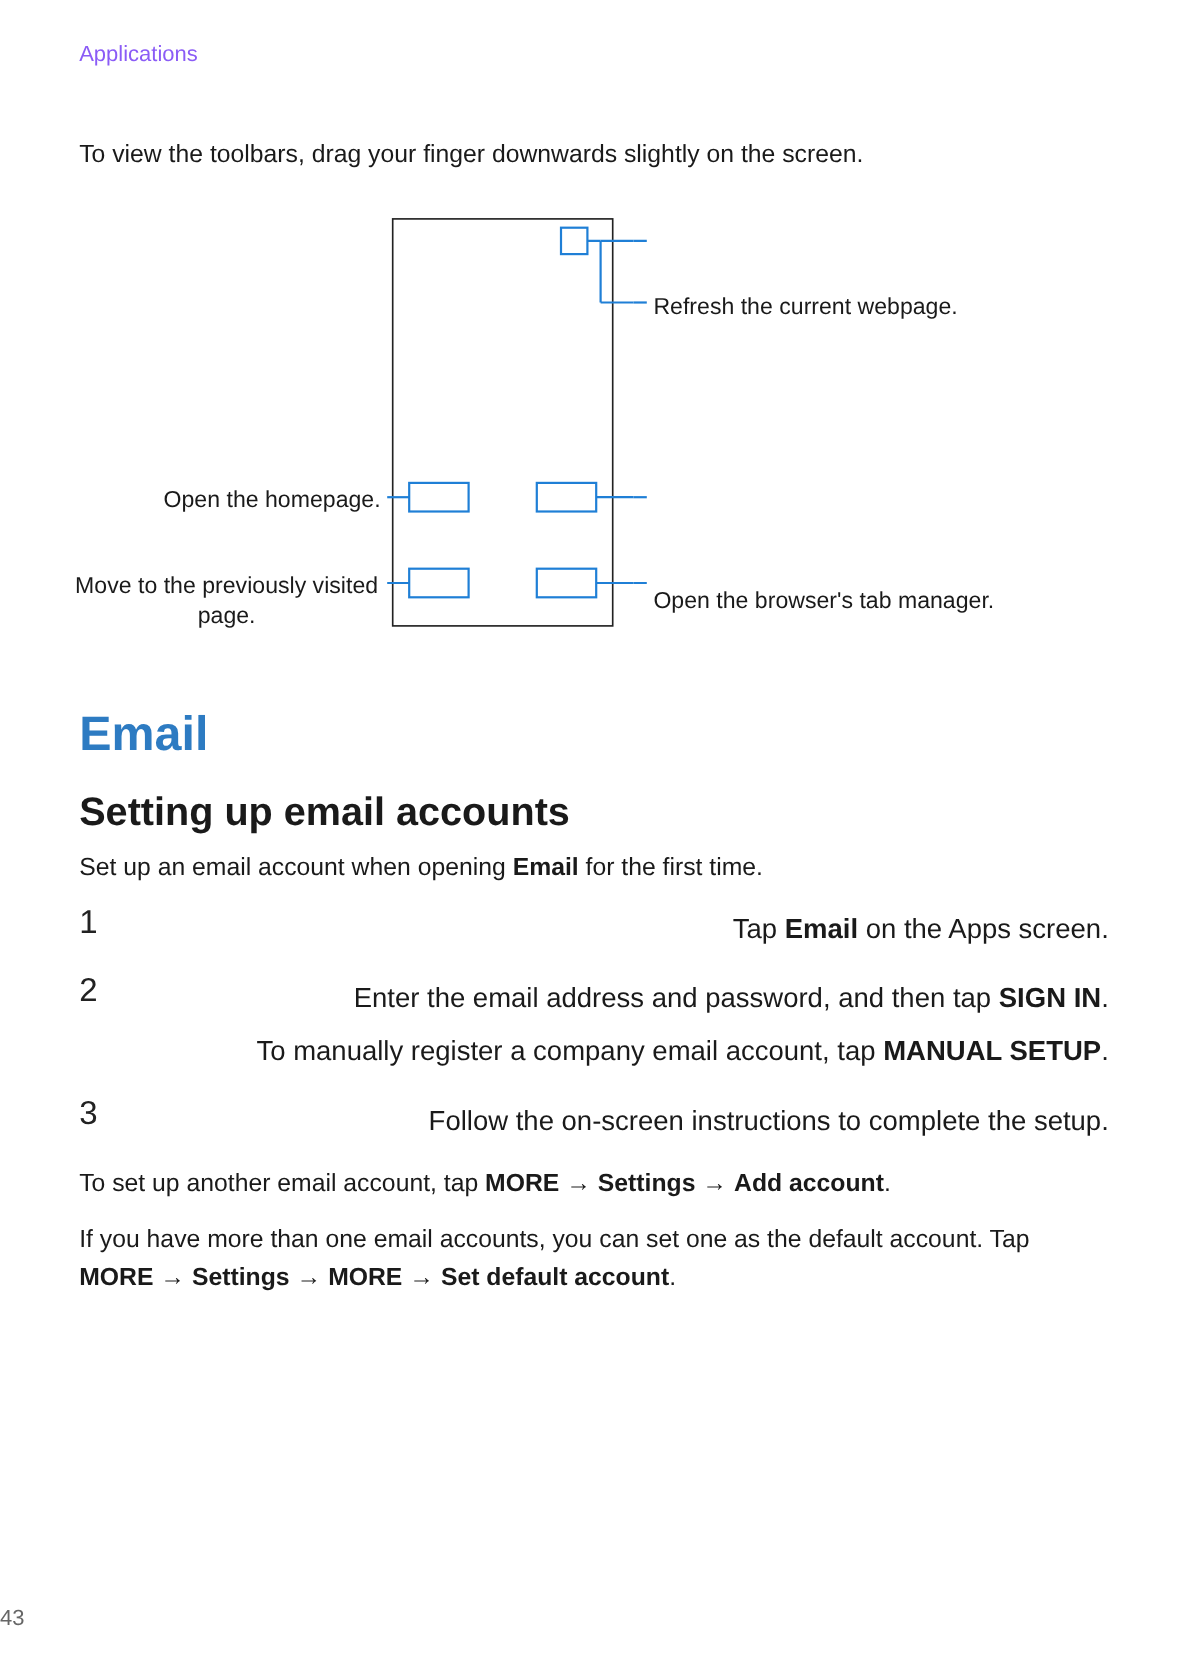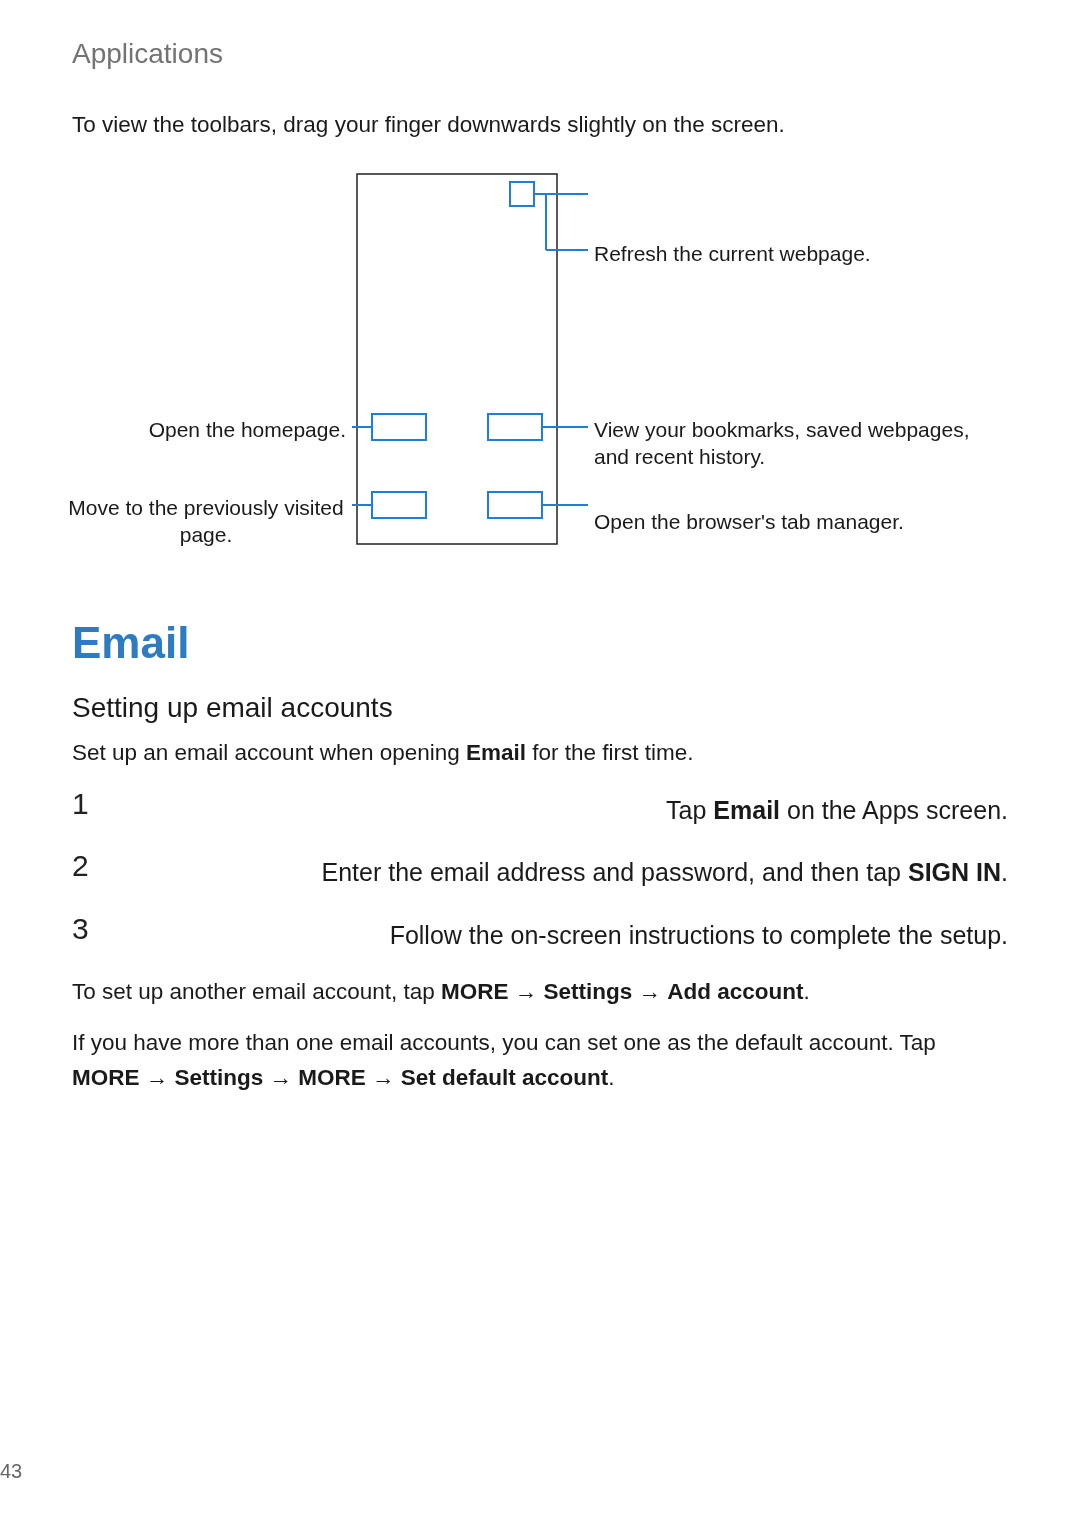--- a/index.html
+++ b/index.html
@@ -11,29 +11,29 @@
     width: 1080px;
     height: 1527px;
     box-sizing: border-box;
     position: relative;
   }
   .page {
     padding: 38px 72px 0 72px;
     box-sizing: border-box;
   }
   .header {
-    font-size: 28px;
-    color: #737373;
-    margin-bottom: 38px;
+    font-size: 20px;
+    color: #8b5cf6;
+    margin-bottom: 62px;
   }
   .intro {
     font-size: 22.5px;
     color: #1a1a1a;
     line-height: 1.5;
-    margin-bottom: 26px;
+    margin-bottom: 36px;
   }
   .diagram-wrap {
     position: relative;
     height: 410px;
     margin: 0 0 40px 0;
   }
   .diagram-svg {
     position: absolute;
     top: 0;
     left: 0;
@@ -55,22 +55,22 @@
   #co-back    { top: 326px; left: -6px; width: 280px; text-align: center; }
   #co-tabs    { top: 340px; left: 522px; width: 380px; }
 
   h1.section {
     font-size: 44px;
     font-weight: 700;
     color: #2d7bc2;
     margin: 38px 0 20px 0;
   }
   h2.subsection {
-    font-size: 28px;
-    font-weight: 400;
+    font-size: 36px;
+    font-weight: 700;
     color: #1a1a1a;
     margin: 24px 0 12px 0;
   }
   p.body {
     font-size: 22.5px;
     line-height: 1.55;
     margin: 12px 0 16px 0;
   }
   .steps {
     list-style: none;
@@ -149,40 +149,39 @@
       <line x1="470" y1="337" x2="504" y2="337" stroke="#1f7fd6" stroke-width="2"></line>
 
       <line x1="504" y1="26" x2="516" y2="26" stroke="#1f7fd6" stroke-width="2"></line>
       <line x1="504" y1="82" x2="516" y2="82" stroke="#1f7fd6" stroke-width="2"></line>
       <line x1="504" y1="259" x2="516" y2="259" stroke="#1f7fd6" stroke-width="2"></line>
       <line x1="504" y1="337" x2="516" y2="337" stroke="#1f7fd6" stroke-width="2"></line>
     </svg>
 
     <div id="co-homepage" class="callout left">Open the homepage.</div>
     <div id="co-refresh" class="callout">Refresh the current webpage.</div>
-    <div id="co-bookmarks" class="callout">View your bookmarks, saved webpages, and recent history.</div>
     <div id="co-back" class="callout left">Move to the previously visited page.</div>
     <div id="co-tabs" class="callout">Open the browser's tab manager.</div>
   </div>
 
   <h1 class="section">Email</h1>
   <h2 class="subsection">Setting up email accounts</h2>
 
   <p class="body">
     <span>Set up an email account when opening </span><span class="bold">Email</span><span> for the first time.</span>
   </p>
 
   <ol class="steps" id="steps">
       <li>
         <div class="step-num">1</div>
         <div class="step-text"><span>Tap </span><span class="bold">Email</span><span> on the Apps screen.</span></div>
       </li>
       <li>
         <div class="step-num">2</div>
-        <div class="step-text"><span>Enter the email address and password, and then tap </span><span class="bold">SIGN IN</span><span>.</span></div>
+        <div class="step-text"><span>Enter the email address and password, and then tap </span><span class="bold">SIGN IN</span><span>.</span><span class="sub"><span>To manually register a company email account, tap </span><span class="bold">MANUAL SETUP</span><span>.</span></span></div>
       </li>
       <li>
         <div class="step-num">3</div>
         <div class="step-text"><span>Follow the on-screen instructions to complete the setup.</span></div>
       </li>
     </ol>
 
   <p class="body" id="p1"><span>To set up another email account, tap </span><span class="bold">MORE</span><span> → </span><span class="bold">Settings</span><span> → </span><span class="bold">Add account</span><span>.</span></p>
   <p class="body" id="p2"><span>If you have more than one email accounts, you can set one as the default account. Tap </span><span class="bold">MORE</span><span> → </span><span class="bold">Settings</span><span> → </span><span class="bold">MORE</span><span> → </span><span class="bold">Set default account</span><span>.</span></p>
 

